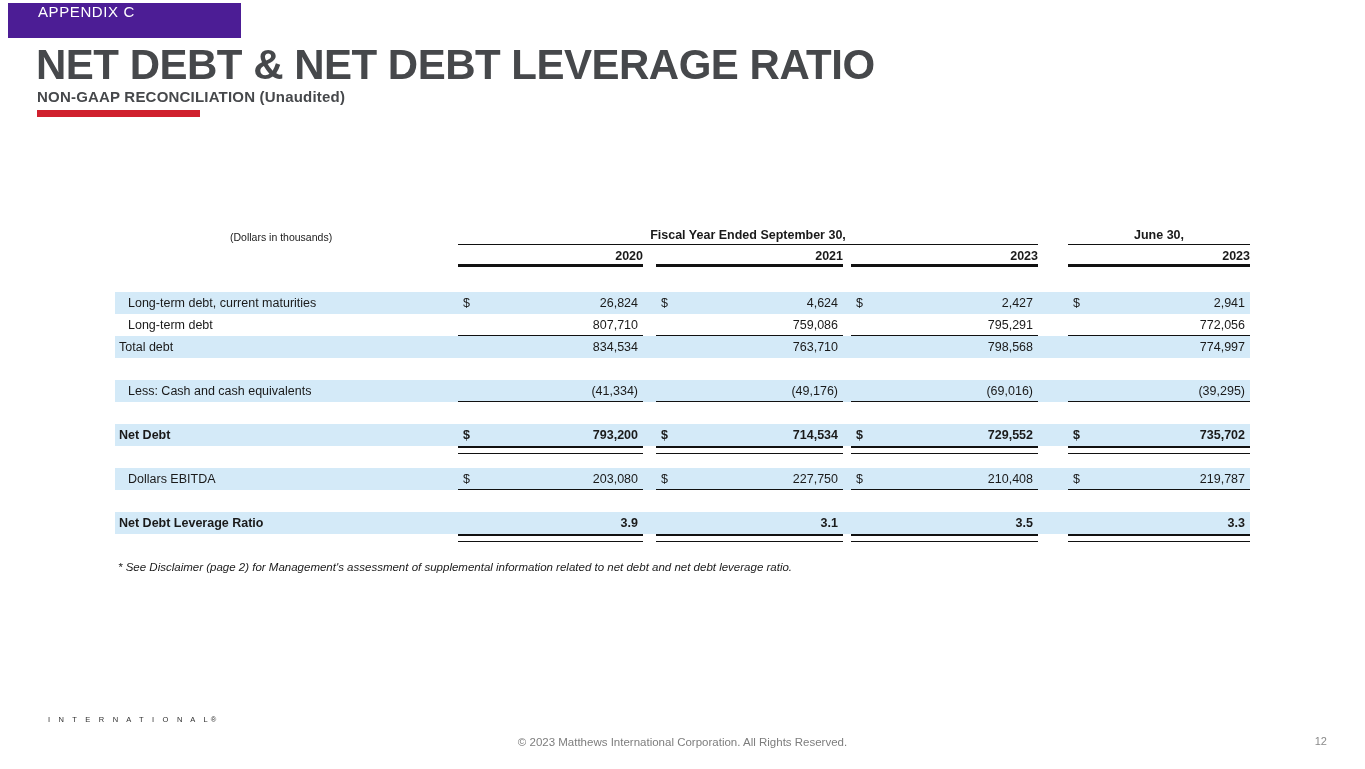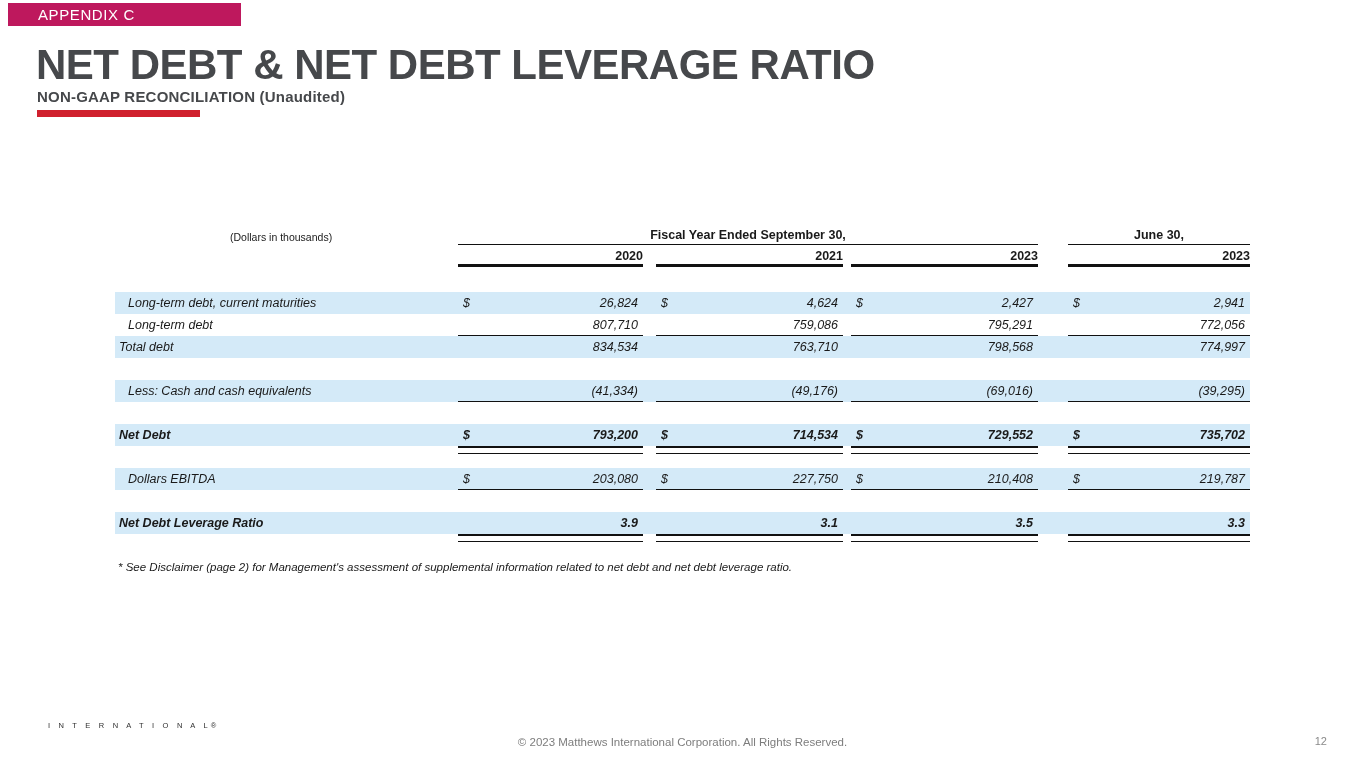--- a/index.html
+++ b/index.html
@@ -8,25 +8,25 @@
     position:relative;
     width:1365px; height:769px;
     background:#ffffff;
     font-family:"Liberation Sans", sans-serif;
     color:#1a1a1a;
     overflow:hidden;
   }
   
   .appendix-banner {
     position:absolute; left:8px; top:3px;
-    width:233px; height:23px;
-    background:#be185d;
+    width:233px; height:35px;
+    background:#4c1d95;
     color:#ffffff;
     font-size:15px; font-weight:400; letter-spacing:0.6px;
-    display:flex; align-items:center;
+    display:flex; align-items:flex-start;
     padding-left:30px;
   }
   .page-title {
     position:absolute; left:36px; top:41px;
     font-size:42px; font-weight:bold; color:#46484b;
     letter-spacing:-0.5px; white-space:nowrap;
   }
   .page-subtitle {
     position:absolute; left:37px; top:88px;
     font-size:15px; font-weight:bold; color:#46484b;
@@ -54,21 +54,20 @@
     border-bottom:3px solid #111;
   }
   .year-0 { left:458px;  width:185px; }
   .year-1 { left:656px;  width:187px; }
   .year-2 { left:851px;  width:187px; }
   .year-3 { left:1068px; width:182px; }
   
   .tbody {
     position:absolute; left:115px; top:292px; width:1135px;
     font-size:12.5px;
-    font-style:italic;
   }
   .trow { display:flex; height:22px; align-items:center; }
   .trow.blue { background:#d4eaf8; }
   .trow.gap  { margin-top:22px; }
   .trow.bold { font-weight:bold; }
   .tlabel { width:343px; padding-left:4px; white-space:nowrap; }
   .tlabel.indent { padding-left:13px; }
   .tcell {
     position:relative; height:22px;
     display:flex; align-items:center; justify-content:flex-end;
@@ -90,21 +89,21 @@
     font-size:11.5px; font-style:italic; color:#1a1a1a;
     white-space:nowrap;
   }
   .logo { position:absolute; left:37px; top:712px; }
   .logo-primary {
     font-size:27px; font-weight:bold; color:#1c1c1c; letter-spacing:-0.8px;
     line-height:1;
   }
   .logo-secondary {
     font-size:7.5px; color:#2e2e2e; letter-spacing:3.2px;
-    margin-top:9px; padding-left:11px;
+    margin-top:3px; padding-left:11px;
   }
   .copyright {
     position:absolute; left:0; right:0; top:736px;
     text-align:center; font-size:11.5px; color:#7d7d7d;
   }
   .page-number {
     position:absolute; right:38px; top:735px;
     font-size:11px; color:#8a8a8a;
   }
 </style>

